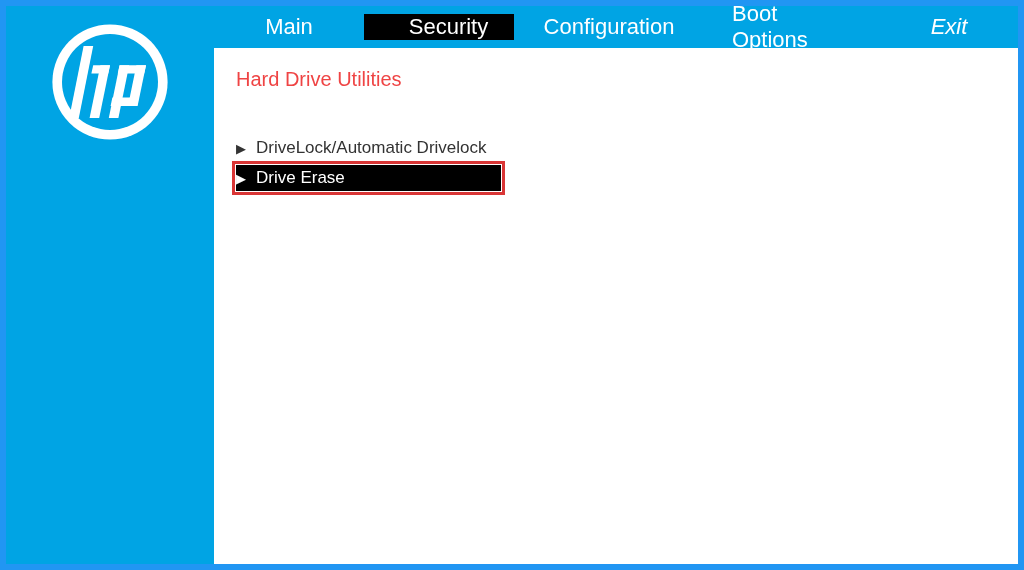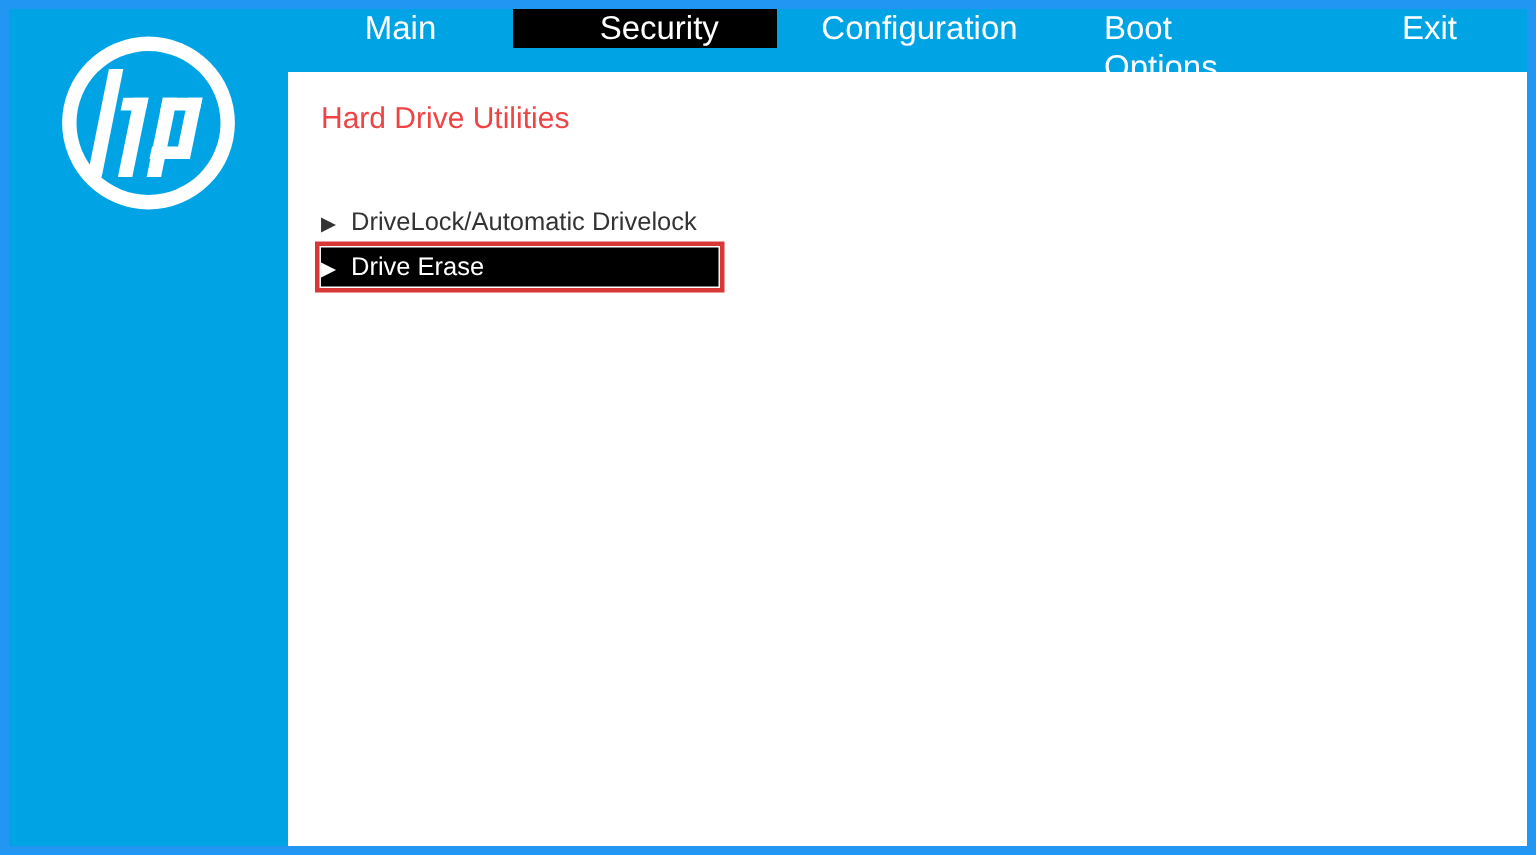--- a/index.html
+++ b/index.html
@@ -37,38 +37,38 @@
     }
     .main-area {
       flex: 1;
       display: flex;
       flex-direction: column;
       background: #00a4e4;
     }
     .tab-bar {
       height: 42px;
       display: flex;
-      align-items: flex-start;
+      align-items: center;
       background: #00a4e4;
     }
     .tab {
       color: white;
       font-size: 22px;
       font-weight: 300;
       display: flex;
       align-items: center;
       justify-content: center;
       cursor: pointer;
       padding: 0 28px;
     }
     .tab.main { width: 150px; }
-    .tab.security { width: 176px; padding-left: 47px; }
+    .tab.security { width: 150px; padding-left: 47px; }
     .tab.configuration { width: 190px; }
     .tab.boot-options { width: 180px; }
-    .tab.exit { width: 130px; }
+    .tab.exit { width: 130px; font-style: italic; }
     .tab.active {
       background: #000;
       color: white;
     }
     .content-panel {
       flex: 1;
       background: #fff;
       padding: 20px 22px;
     }
     .page-title {

